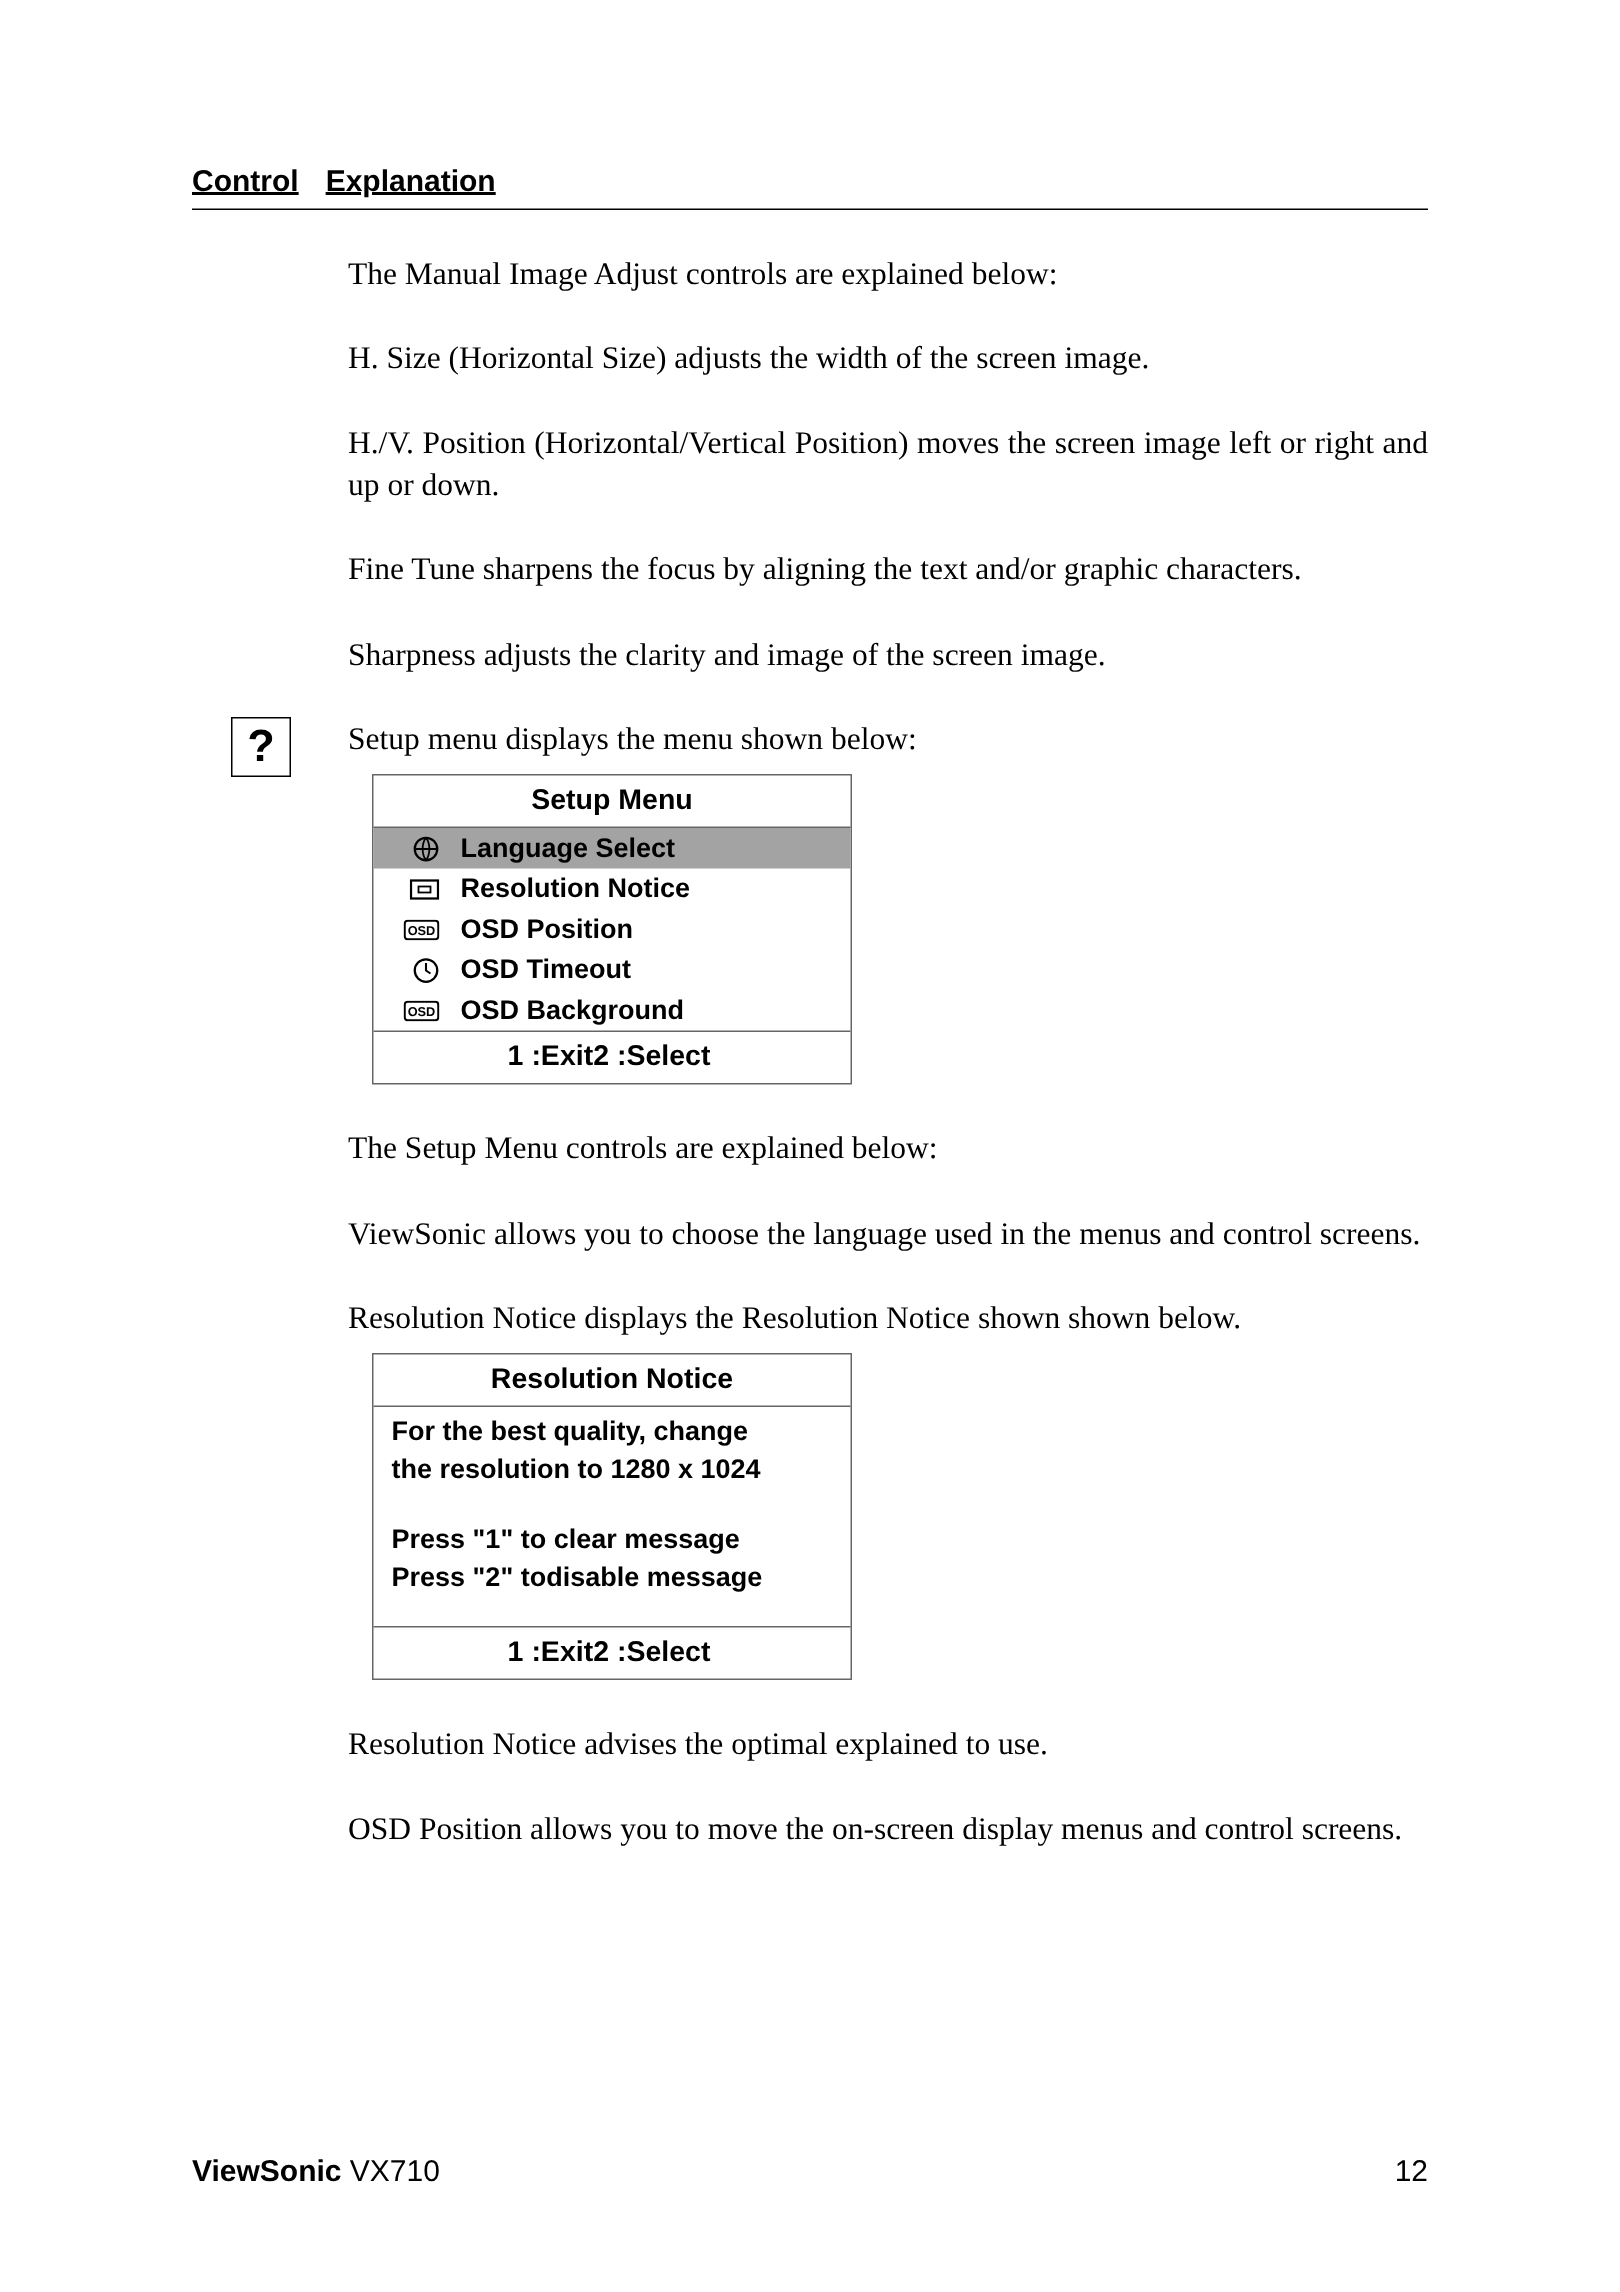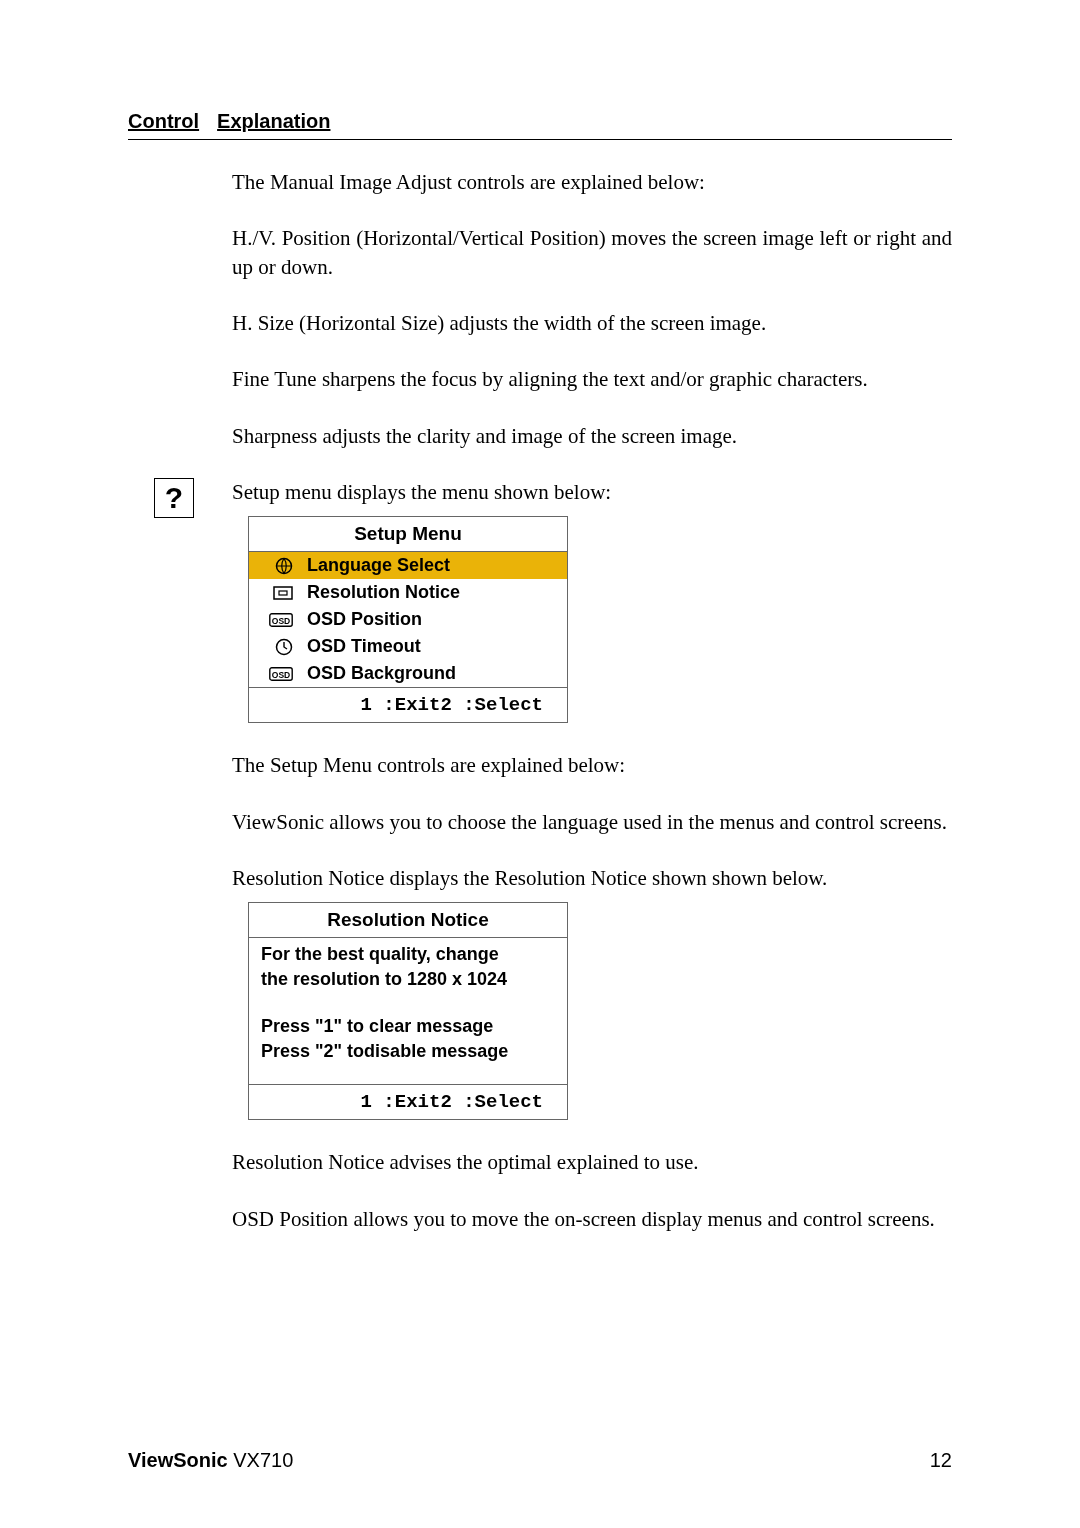--- a/index.html
+++ b/index.html
@@ -69,50 +69,49 @@
     }
     .menu-item {
       display: flex;
       align-items: center;
       font-weight: bold;
       font-size: 18px;
       padding: 3px 10px 3px 16px;
       gap: 14px;
     }
     .menu-item.sel {
-      background: #eab308;
+      background: #a3a3a3;
     }
     .menu-icon {
       width: 28px;
       display: inline-flex;
       justify-content: flex-end;
       align-items: center;
       font-size: 14px;
     }
     .menu-footer {
       display: flex;
-      justify-content: flex-end;
+      justify-content: center;
       font-weight: bold;
       font-size: 19px;
       padding: 6px 24px 6px 20px;
-      font-family: Liberation Mono, monospace;
     }
     .notice-body {
       border-bottom: 1.5px solid #666;
       padding: 6px 12px 18px 12px;
       font-weight: bold;
       font-size: 18px;
     }
     .notice-body div {
       margin-bottom: 4px;
     }
     .gap8 { height: 18px; }
     .page-footer {
       position: absolute;
-      bottom: 56px;
+      bottom: 68px;
       left: 128px;
       right: 128px;
       display: flex;
       justify-content: space-between;
       font-family: Arial, Helvetica, sans-serif;
       font-size: 20px;
     }
     .page-footer .brand { font-weight: bold; }
   </style>
 </head>
@@ -124,25 +123,25 @@
 </div>
 <hr class="hr-line">
 
 <div class="content-col">
 
   <p class="para">
     <span>The </span><span class="bold">Manual Image Adjust</span><span> controls are explained below:</span>
   </p>
 
   <p class="para">
+    <span class="bold">H. Size (Horizontal Size)</span><span> adjusts the width of the screen image.</span>
+  </p>
+
+  <p class="para">
     <span class="bold">H./V. Position (Horizontal/Vertical Position)</span><span> moves the screen image left or right and up or down.</span>
-  </p>
-
-  <p class="para">
-    <span class="bold">H. Size (Horizontal Size)</span><span> adjusts the width of the screen image.</span>
   </p>
 
   <p class="para">
     <span class="bold">Fine Tune</span><span> sharpens the focus by aligning the text and/or graphic characters.</span>
   </p>
 
   <p class="para">
     <span class="bold">Sharpness</span><span> adjusts the clarity and image of the screen image.</span>
   </p>
 

